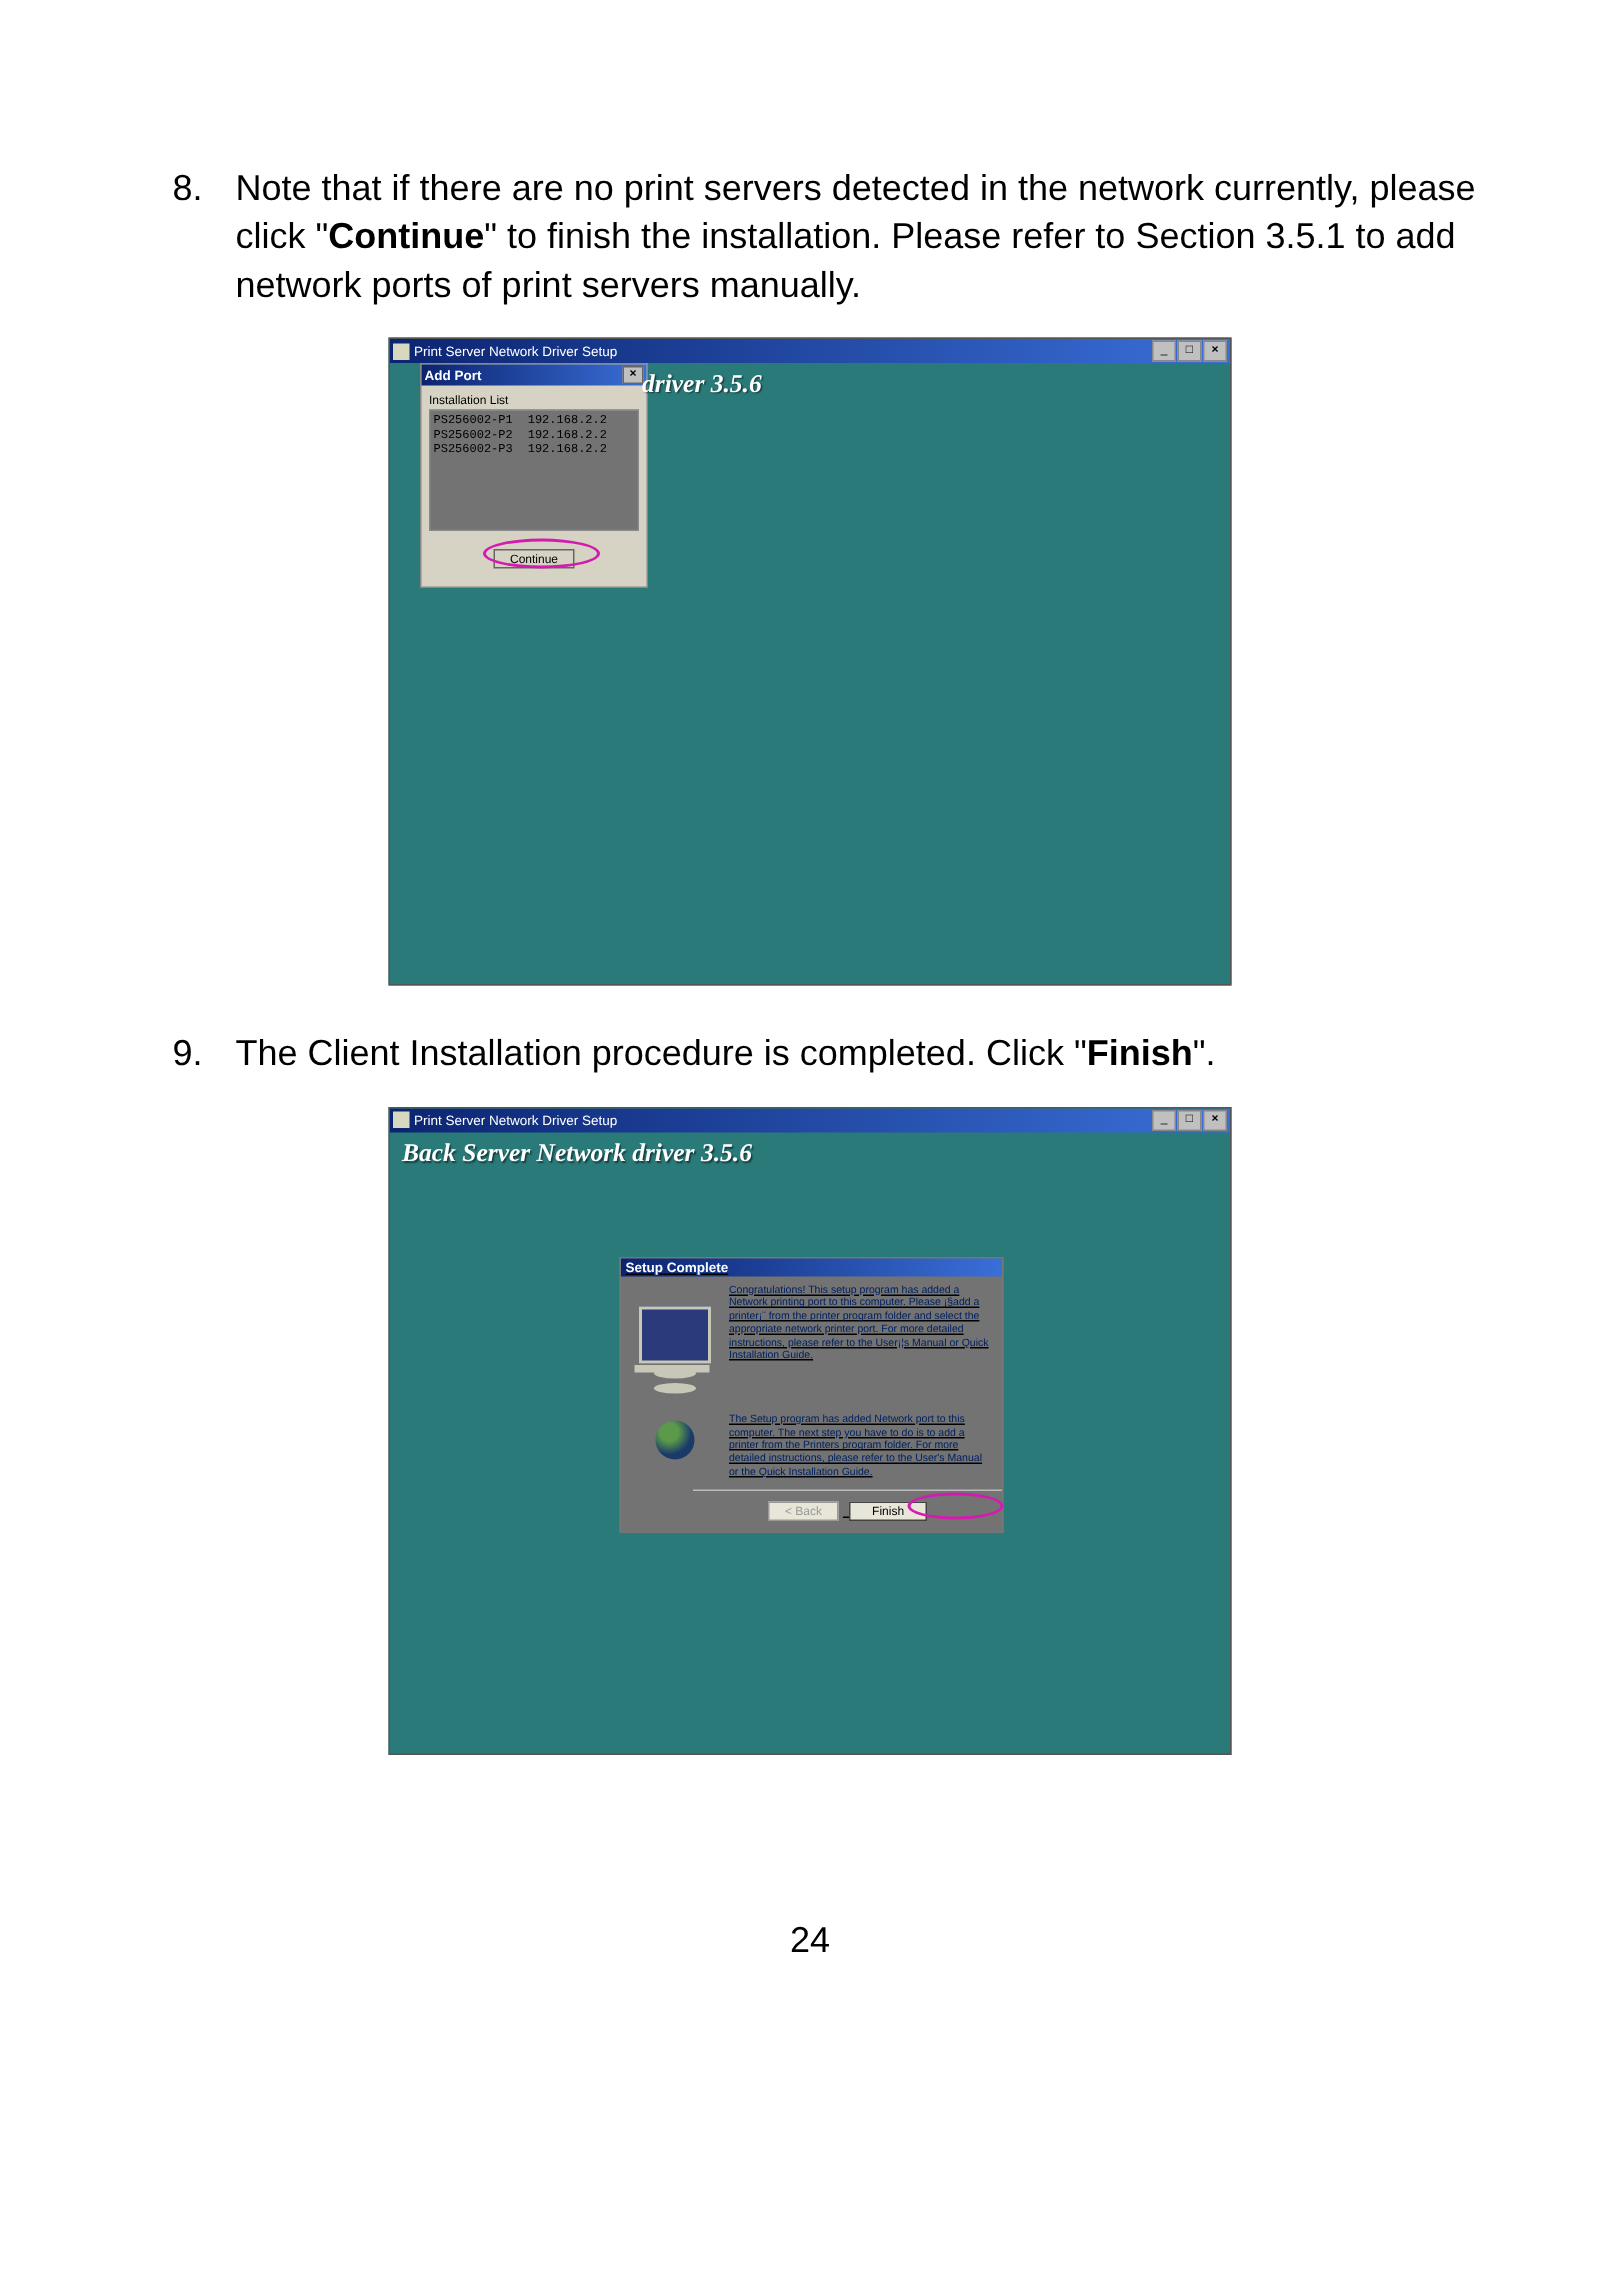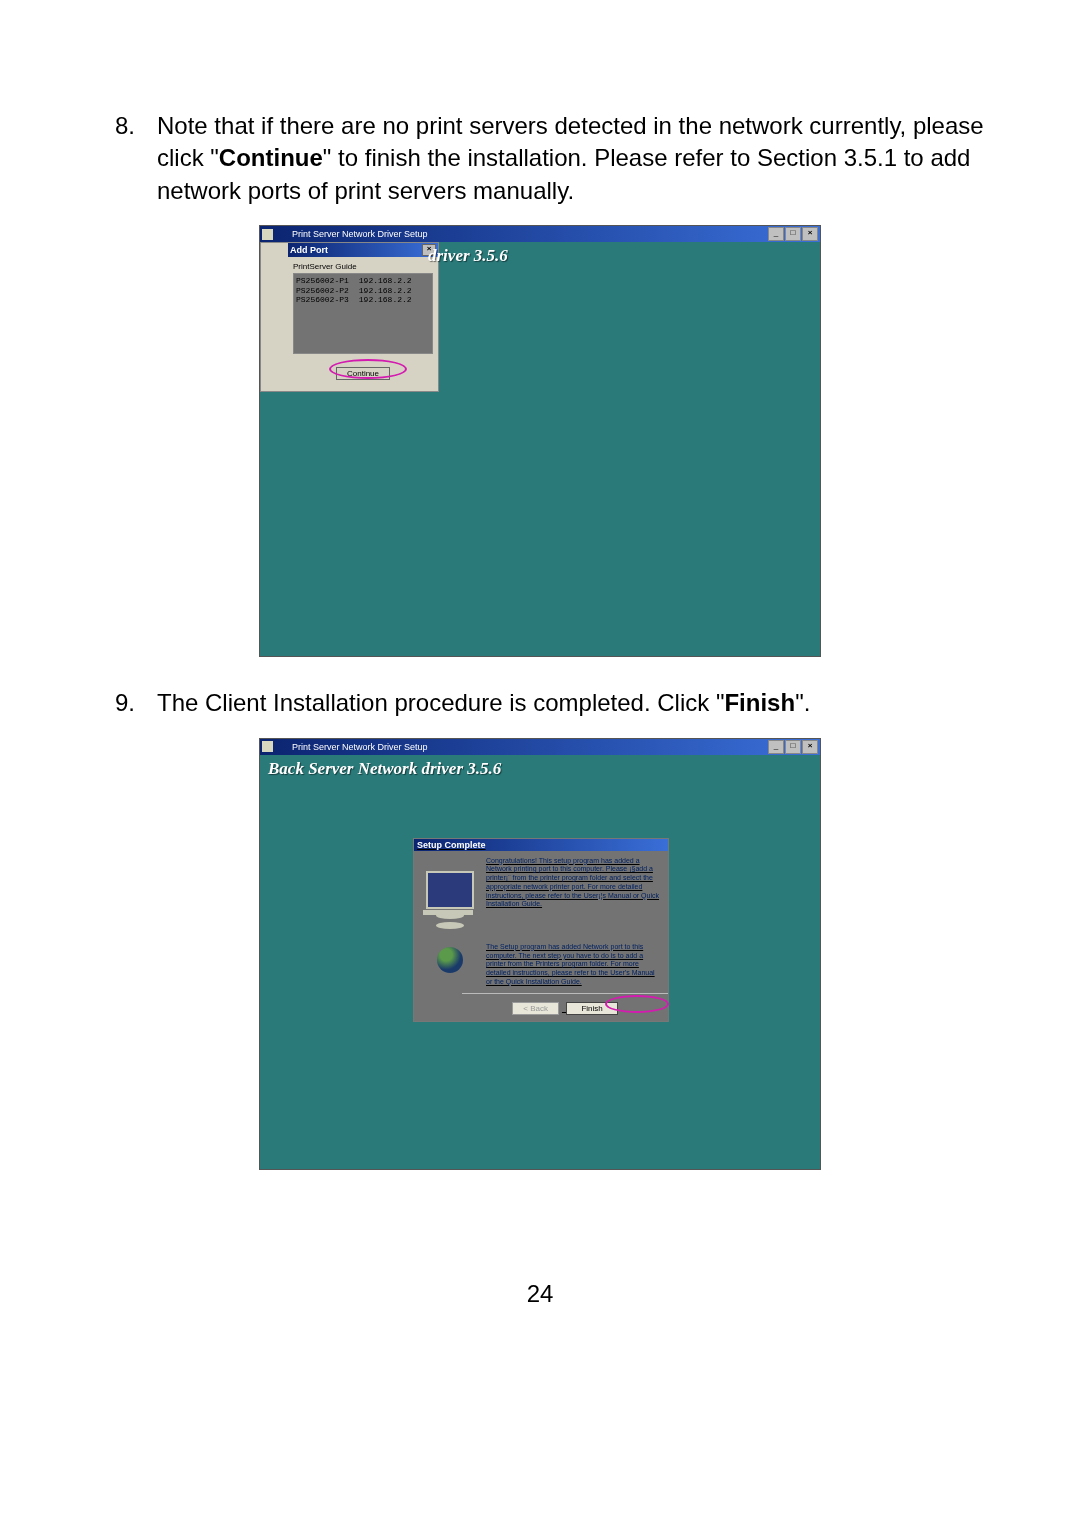--- a/index.html
+++ b/index.html
@@ -48,21 +48,21 @@
     color: #fff;
     font-size: 9px;
     display: flex;
     align-items: center;
     padding: 0 2px;
     justify-content: space-between;
   }
   .titlebar-left {
     display: flex;
     align-items: center;
-    gap: 19px;
+    gap: 3px;
   }
   .title-icon {
     width: 11px;
     height: 11px;
     background: #d8d8c0;
     display: inline-block;
   }
   .win-controls {
     display: flex;
     gap: 1px;
@@ -87,25 +87,24 @@
     font-weight: bold;
     font-family: "Times New Roman", serif;
     font-size: 17px;
     padding: 4px 0 10px 8px;
     text-shadow: 1px 1px 1px rgba(0,0,0,.5);
   }
   
   .addport-dialog {
     position: absolute;
     top: 16px;
-    left: 0;
+    left: 20px;
     width: 150px;
     background: #d6d3c4;
     border: 1px solid #888;
-    padding-left: 27px;
   }
   .addport-title {
     background: linear-gradient(to right, #0b2470, #3a6fd8);
     color: #fff;
     font-size: 9px;
     font-weight: bold;
     padding: 1px 2px;
     display: flex;
     justify-content: space-between;
     align-items: center;
@@ -294,21 +293,21 @@
           <div class="win-btn close">×</div>
         </div>
       </div>
 
       <div class="addport-dialog">
         <div class="addport-title">
           <span>Add Port</span>
           <span class="addport-close">×</span>
         </div>
         <div class="addport-body">
-          <div class="addport-label">PrintServer Guide</div>
+          <div class="addport-label">Installation List</div>
           <div class="server-list">
             <div class="server-row">
                 <span>PS256002-P1</span>
                 <span>192.168.2.2</span>
               </div>
             <div class="server-row">
                 <span>PS256002-P2</span>
                 <span>192.168.2.2</span>
               </div>
             <div class="server-row">

